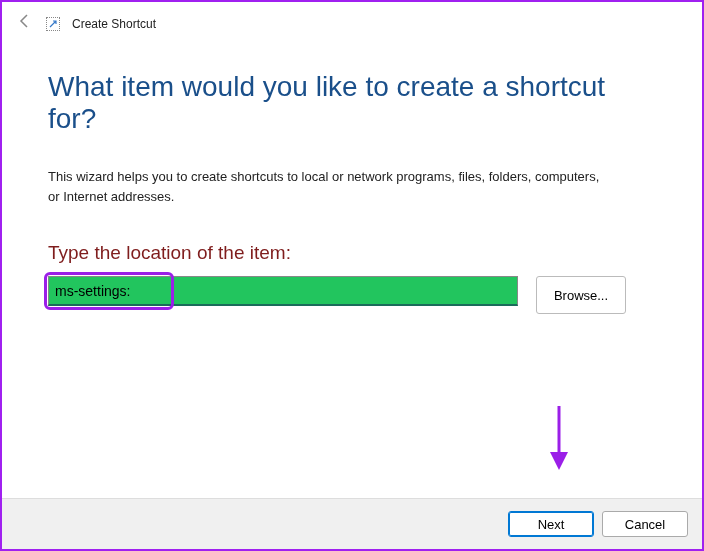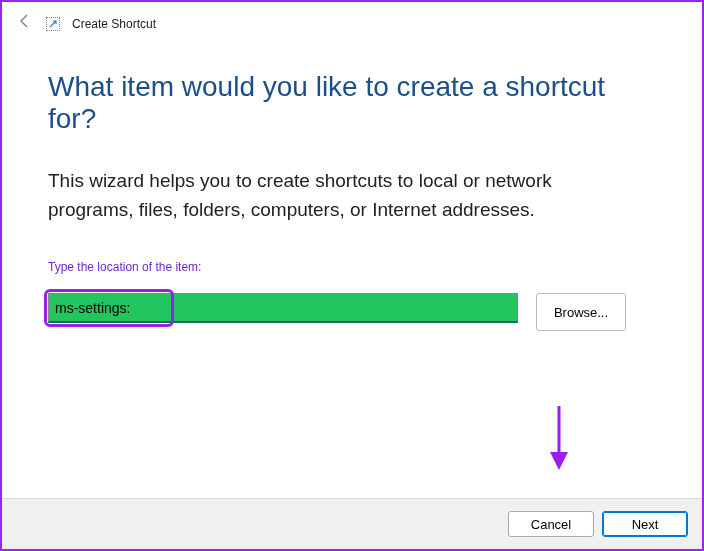--- a/index.html
+++ b/index.html
@@ -44,30 +44,30 @@
       padding: 30px 46px 0 46px;
       position: relative;
     }
     .heading {
       font-size: 28px;
       font-weight: 400;
       color: #1a4f8a;
       margin-bottom: 32px;
     }
     .desc {
-      font-size: 19px;
+      font-size: 13px;
       color: #222;
       line-height: 1.5;
       margin-bottom: 36px;
       max-width: 560px;
     }
     .label {
-      font-size: 12px;
-      color: #6d28d9;
-      margin-bottom: 19px;
+      font-size: 19px;
+      color: #7f1d1d;
+      margin-bottom: 12px;
     }
     .input-row {
       display: flex;
       align-items: flex-start;
       gap: 18px;
       margin-bottom: 46px;
     }
     .input-wrap {
       position: relative;
       width: 470px;
@@ -166,15 +166,15 @@
 
   <div class="arrow-annotation">
     <svg width="26" height="72" viewBox="0 0 26 72">
       <line x1="13" y1="4" x2="13" y2="54" stroke="#9b1fe8" stroke-width="3"></line>
       <path d="M4 50 L13 68 L22 50 Z" fill="#9b1fe8"></path>
     </svg>
   </div>
 </div>
 
 <div class="footer">
+  <button class="footer-btn primary">Next</button>
   <button class="footer-btn">Cancel</button>
-  <button class="footer-btn primary">Next</button>
 </div>
 
 </body></html>

